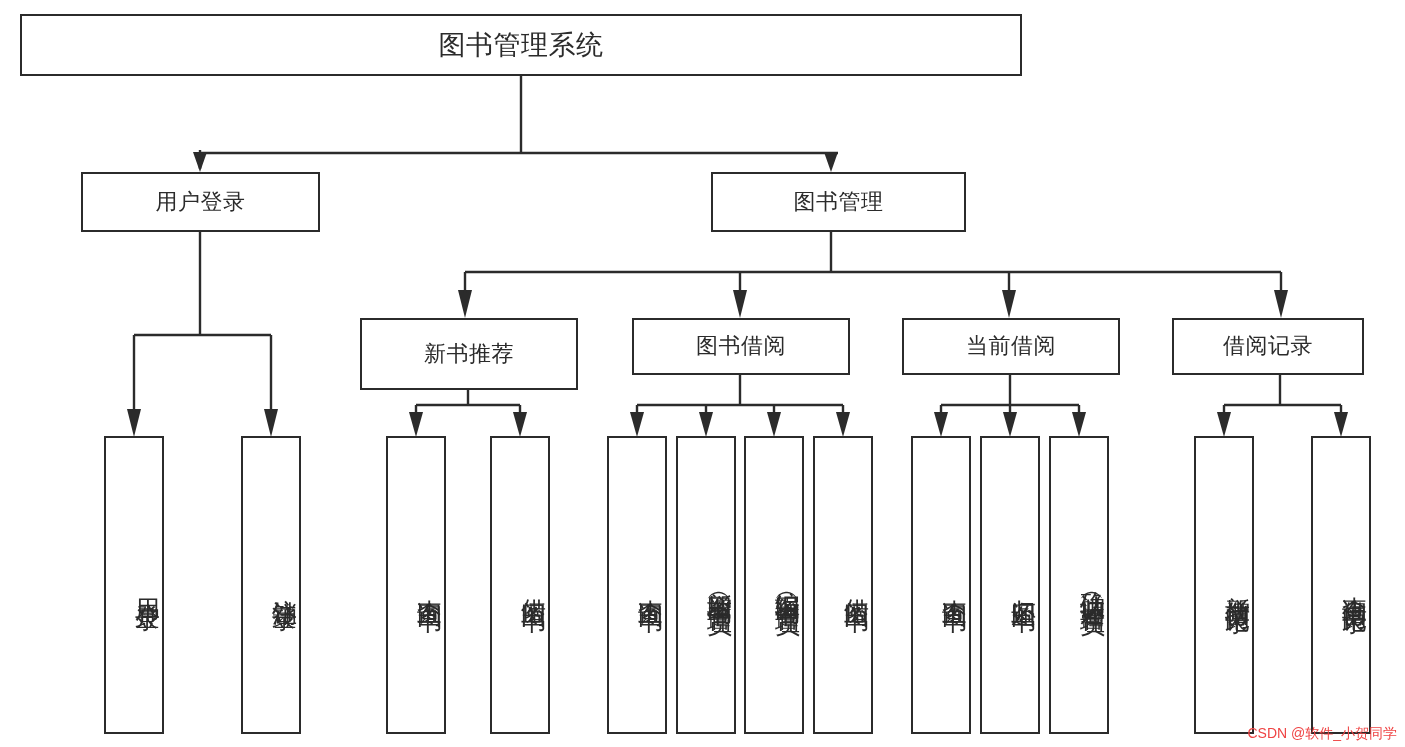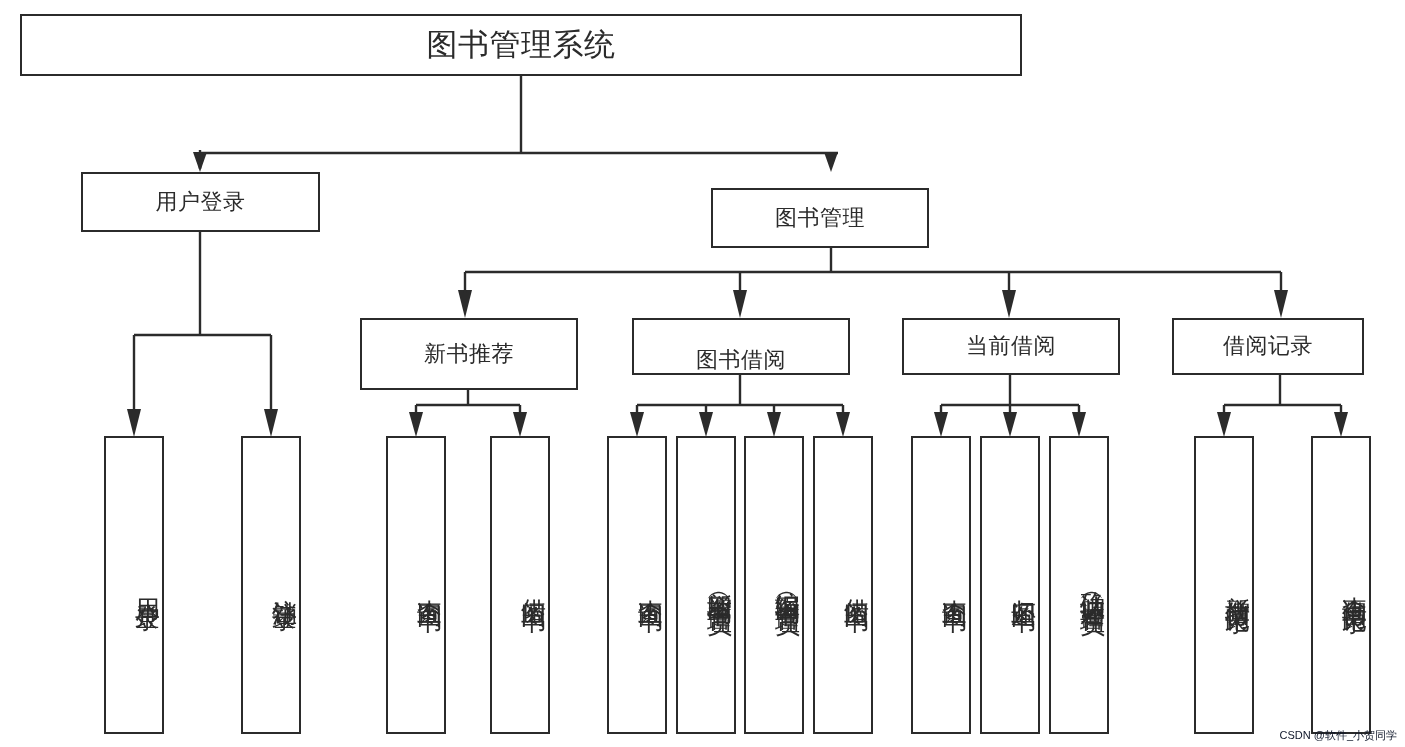--- a/index.html
+++ b/index.html
@@ -43,21 +43,21 @@
     align-items: flex-start;
     justify-content: center;
   }
   .node.vert .vtext {
     writing-mode: vertical-rl;
     text-orientation: upright;
     display: block;
     white-space: nowrap;
   }
   #root-node {
-    font-size: 31px;
+    font-size: 27px;
   }
   svg.edges {
     position: absolute;
     left: 0;
     top: 0;
     width: 1405px;
     height: 747px;
     pointer-events: none;
   }
   .edge-line {
@@ -66,22 +66,22 @@
     fill: none;
   }
   .arrow-head {
     fill: #2b2b2b;
     stroke: none;
   }
   #watermark {
     position: absolute;
     right: 8px;
     bottom: 4px;
-    font-size: 11px;
-    color: #0f172a;
+    font-size: 14px;
+    color: #ef4444;
     white-space: nowrap;
     font-family: "Liberation Sans", "DejaVu Sans", sans-serif;
   }
 </style>
 </head>
 <body>
 
 <div id="diagram">
 
   <svg class="edges" viewBox="0 0 1405 747">
@@ -167,28 +167,28 @@
     <polygon class="arrow-head" points="1341,437 1334,412 1348,412"></polygon>
   </svg>
 
   <div class="node horiz" id="root-node" style="left:20px; top:14px; width:1002px; height:62px;">
     <span>图书管理系统</span>
   </div>
 
   <div class="node horiz" style="left:81px; top:172px; width:239px; height:60px;">
     <span>用户登录</span>
   </div>
-  <div class="node horiz" style="left:711px; top:188px; width:218px; height:60px;">
+  <div class="node horiz" style="left:711px; top:172px; width:255px; height:60px;">
     <span>图书管理</span>
   </div>
 
   <div class="node horiz" style="left:360px; top:318px; width:218px; height:72px;">
     <span>新书推荐</span>
   </div>
-  <div class="node horiz" style="left:632px; top:318px; width:218px; height:57px;align-items:flex-end;">
+  <div class="node horiz" style="left:632px; top:318px; width:218px; height:57px;">
     <span>图书借阅</span>
   </div>
   <div class="node horiz" style="left:902px; top:318px; width:218px; height:57px;text-align:right;">
     <span>当前借阅</span>
   </div>
   <div class="node horiz" style="left:1172px; top:318px; width:192px; height:57px;">
     <span>借阅记录</span>
   </div>
 
   <div class="node vert" style="left:104px; top:436px; width:60px; height:298px;">

